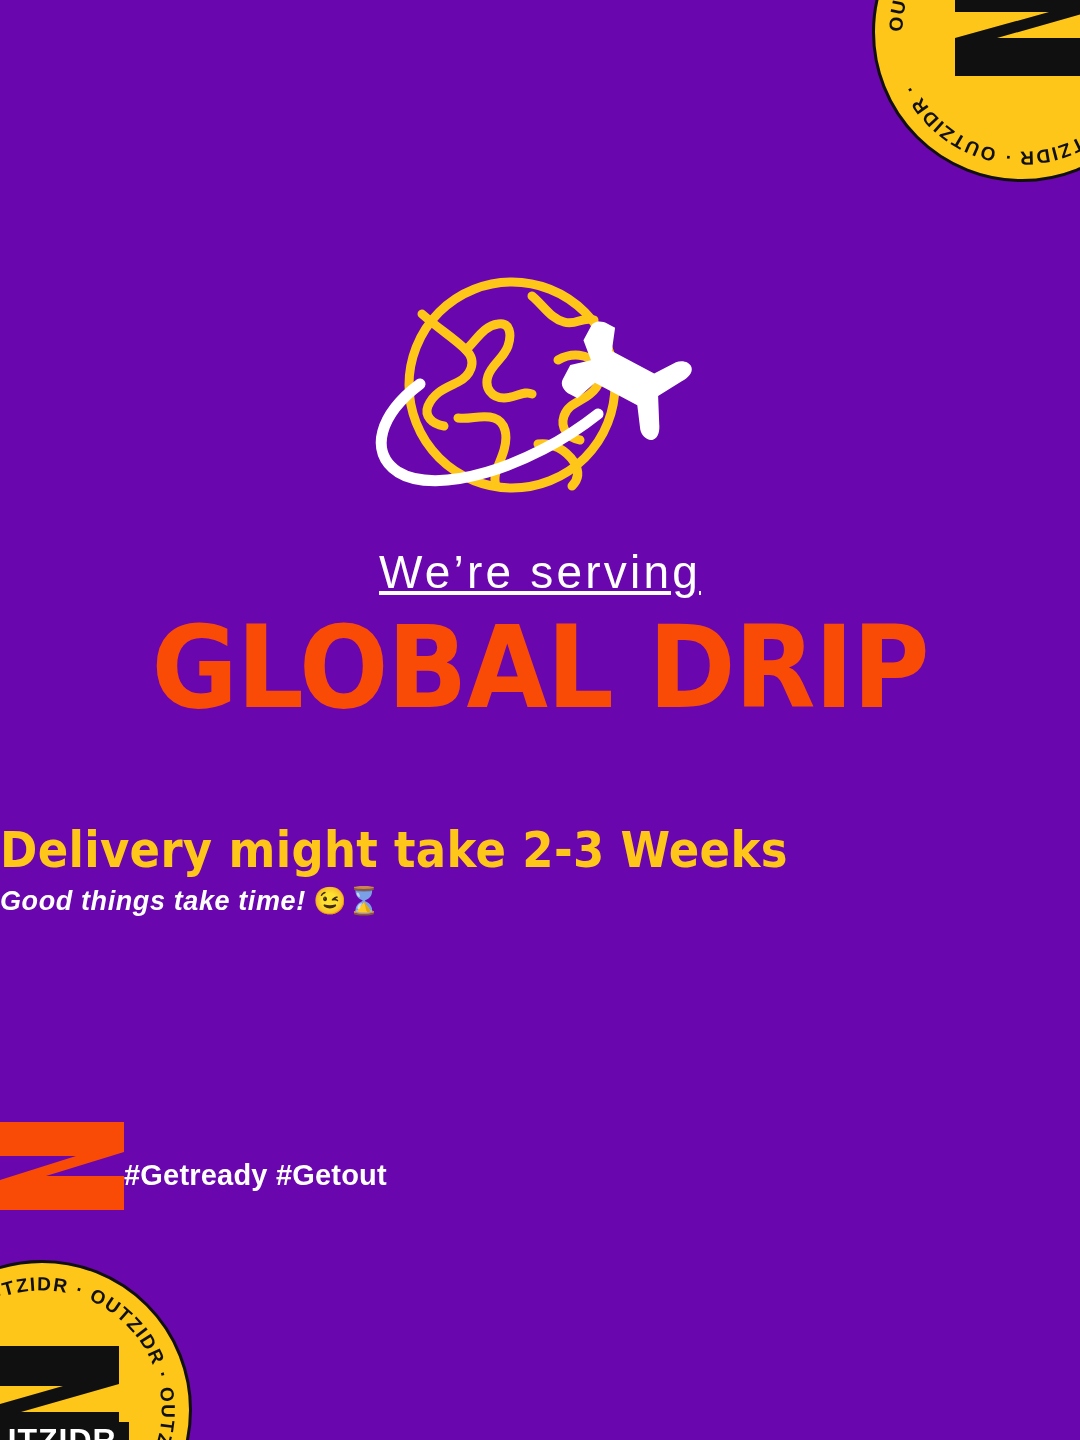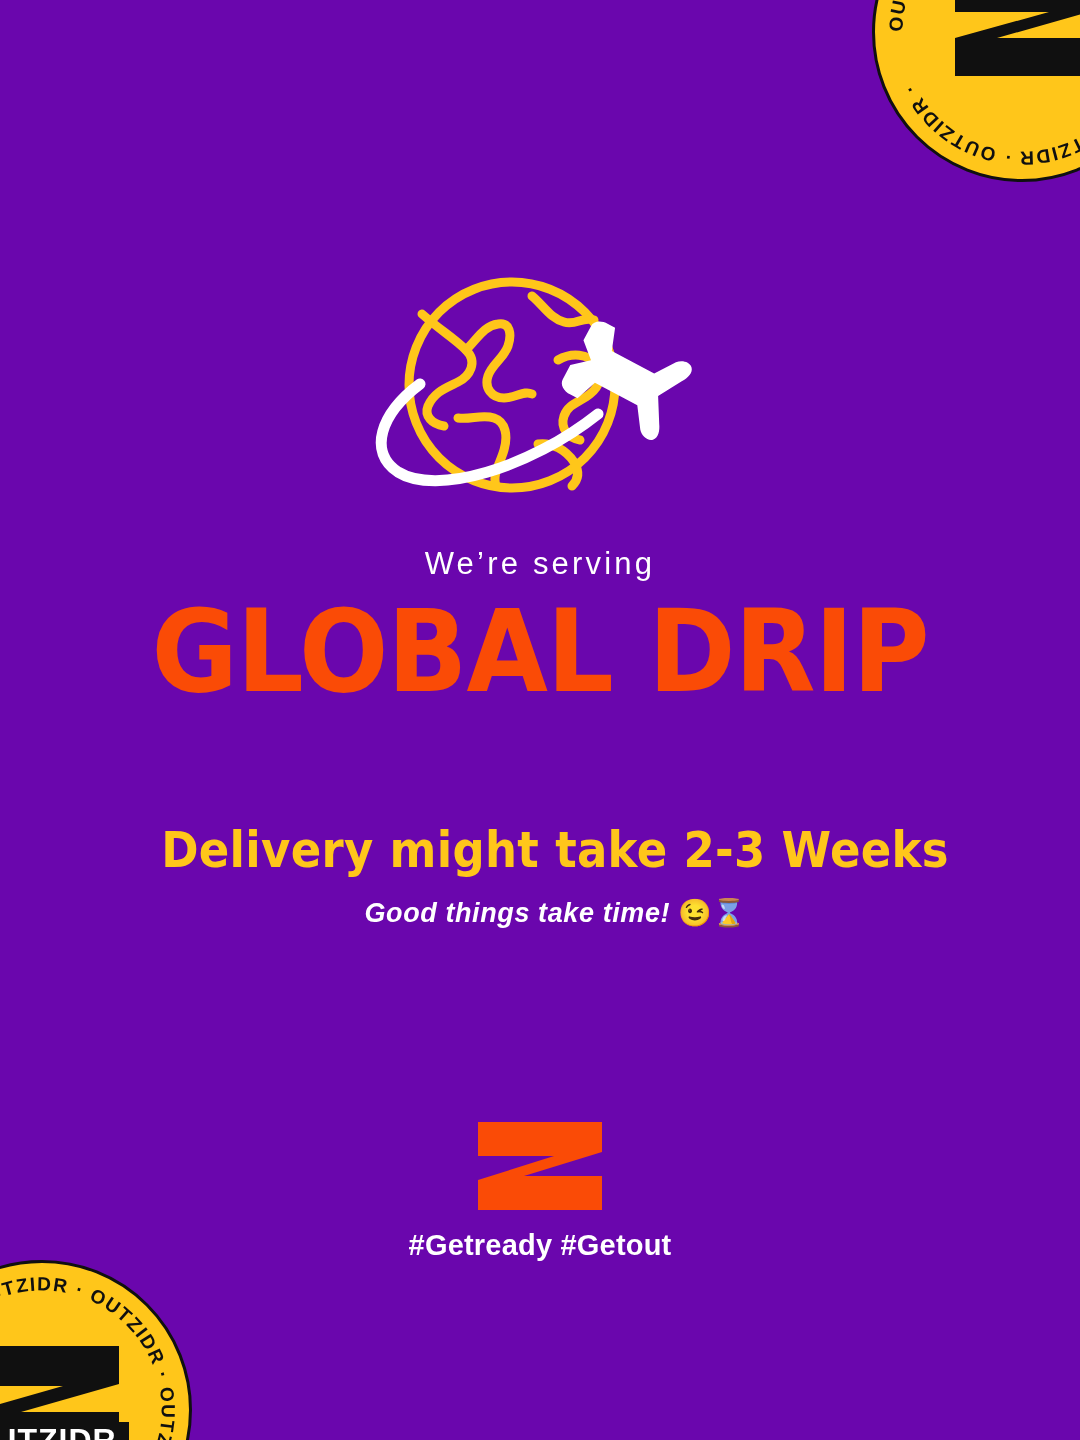--- a/index.html
+++ b/index.html
@@ -66,25 +66,26 @@
   .hero-logo svg { width:100%; height:100%; display:block; overflow:visible; }
 
   
   .copy {
     position:absolute;
     left:0; right:0;
     top:548px;
     text-align:center;
   }
   .line-serving {
-    font-size:31px;
+    font-size:46px;
     font-weight:300;
     color:#FFFFFF;
     letter-spacing:3.2px;
     line-height:1.06;
+    text-decoration:underline;
   }
   .line-global {
     font-family:"DejaVu Sans", sans-serif;
     font-size:94px;
     font-weight:bold;
     color:#FA4B06;
     letter-spacing:-1px;
     line-height:1.02;
     transform:scaleX(1.12) scaleY(1.22);
     transform-origin:center top;
@@ -96,49 +97,47 @@
     color:#FFFFFF;
     letter-spacing:2px;
     line-height:1.06;
   }
 
   
   .delivery {
     position:absolute;
     left:0; right:0;
     top:820px;
-    text-align:center;
-    padding-left:30px;
+    text-align:left;
   }
   .delivery-headline {
     font-family:"DejaVu Sans", sans-serif;
     font-size:45px;
     font-weight:bold;
     color:#FFC61A;
     letter-spacing:0.3px;
     transform:scaleY(1.12);
     transform-origin:center top;
   }
   .delivery-sub {
-    margin-top:24px;
+    margin-top:12px;
     font-size:27px;
     font-weight:bold;
     font-style:italic;
     color:#FFFFFF;
     letter-spacing:0.6px;
   }
   .delivery-sub .emoji { font-style:normal; letter-spacing:0; }
 
   
   .footer {
     position:absolute;
     left:0; right:0;
     top:1122px;
     display:flex;
-    flex-direction:column;
     align-items:center;
   }
   .footer-mark { width:124px; }
   .footer-mark svg { display:block; width:100%; }
   .footer-tags {
     margin-top:19px;
     font-size:29px;
     font-weight:bold;
     color:#FFFFFF;
     letter-spacing:0.2px;

